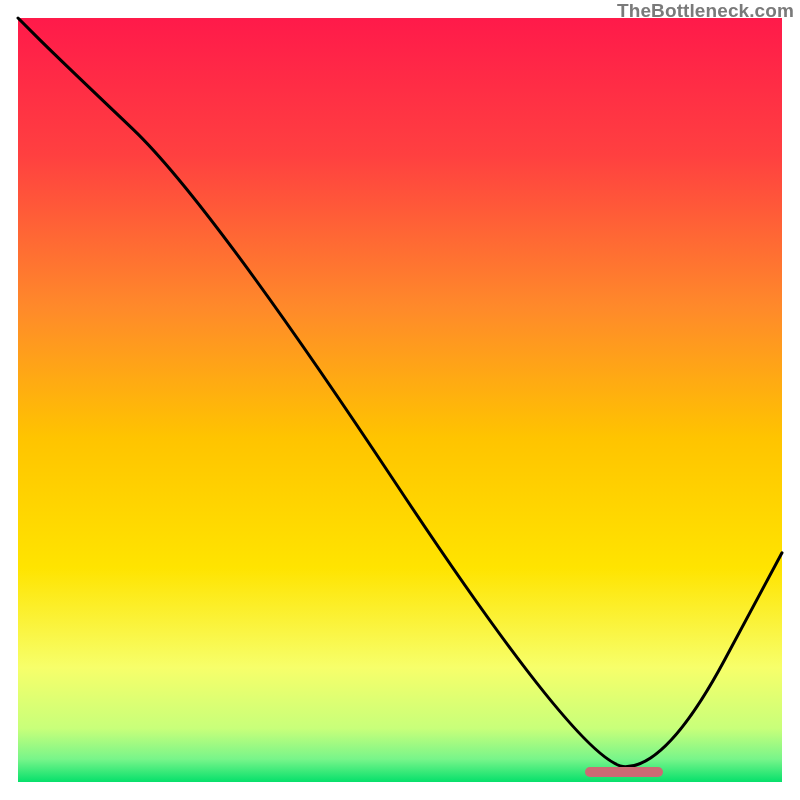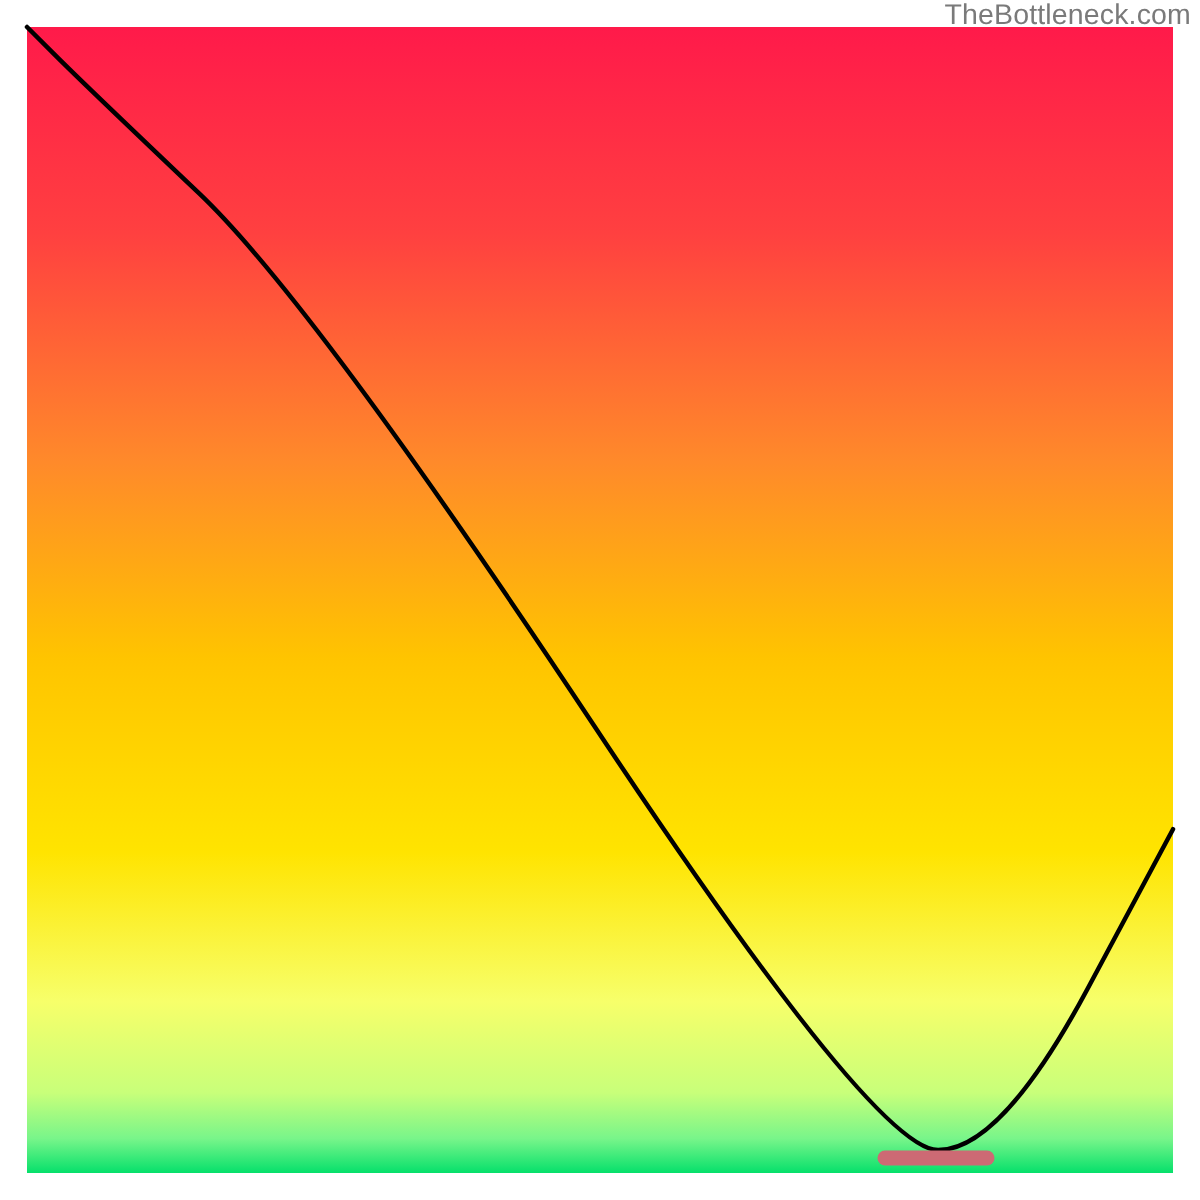--- a/index.html
+++ b/index.html
@@ -46,21 +46,21 @@
     position: absolute;
     height: 10px;
     border-radius: 5px;
     background: #cd6a74;
   }
   .attribution {
     position: absolute;
     top: 0px;
     right: 6px;
     font-size: 19px;
-    font-weight: 400;
+    font-weight: 700;
     color: #7a7a7a;
     letter-spacing: 0.1px;
   }
 </style>
 </head>
 <body>
 
 <div class="frame">
 
   <div class="plot">

